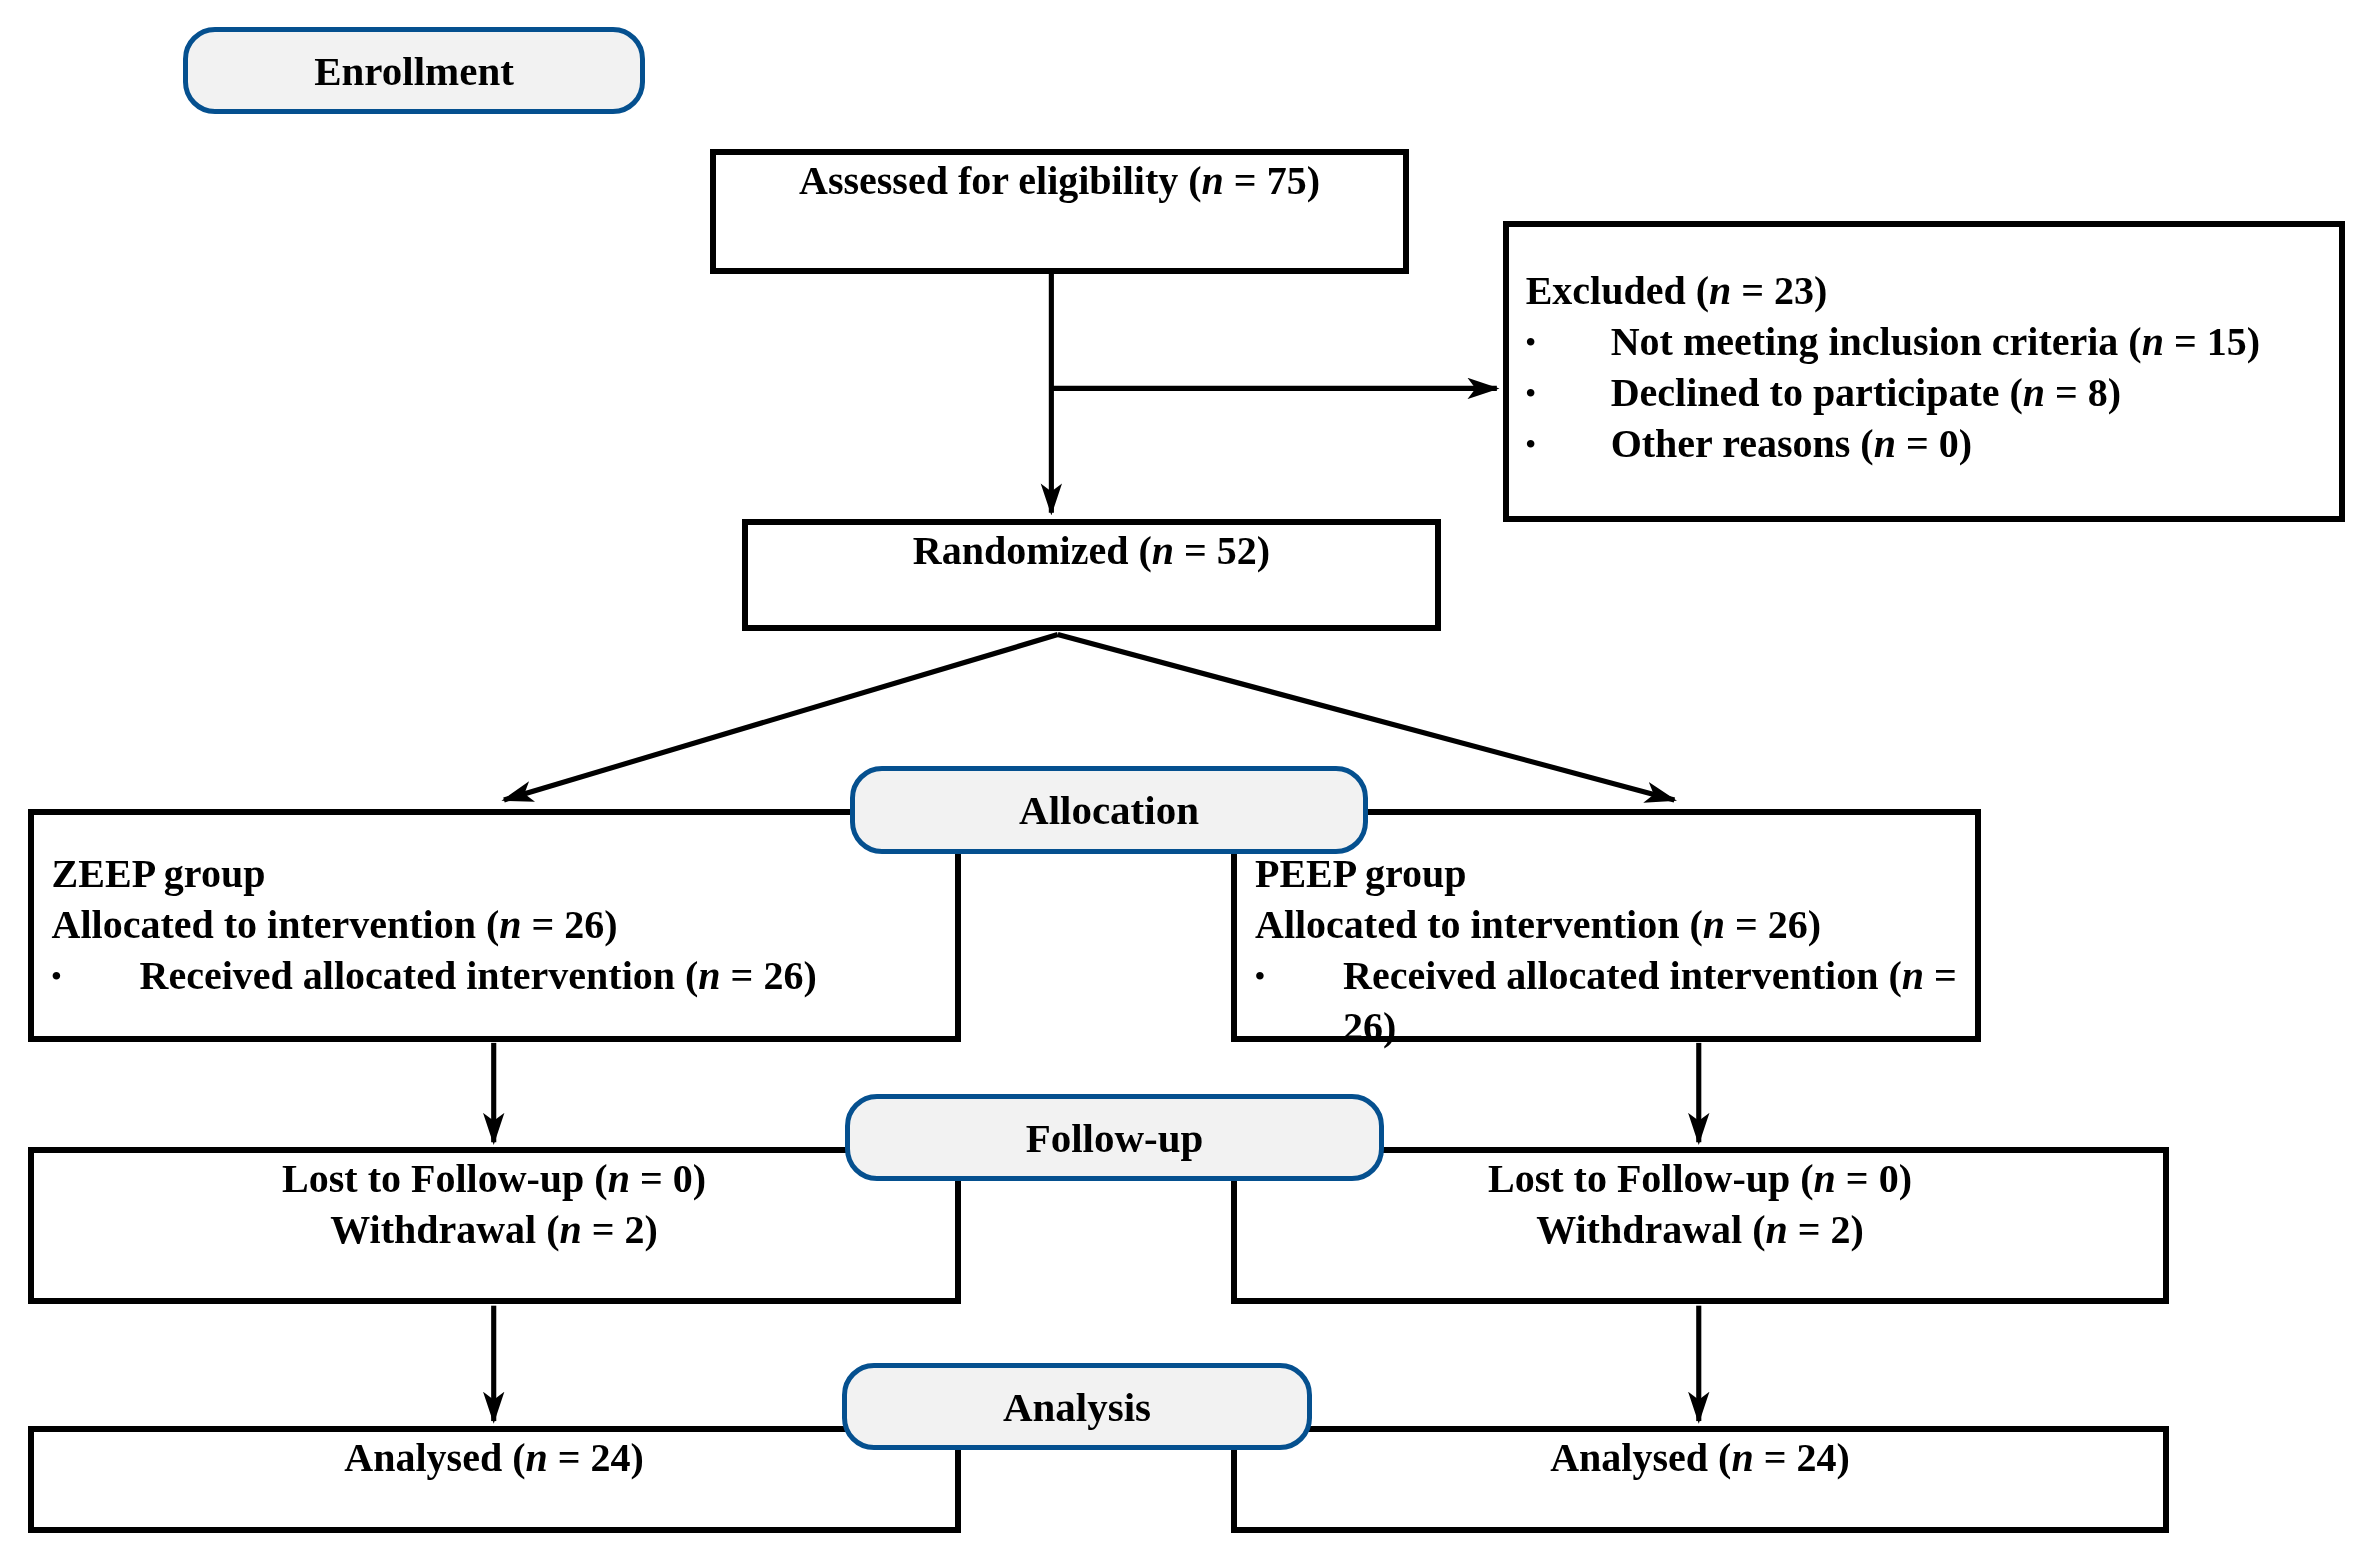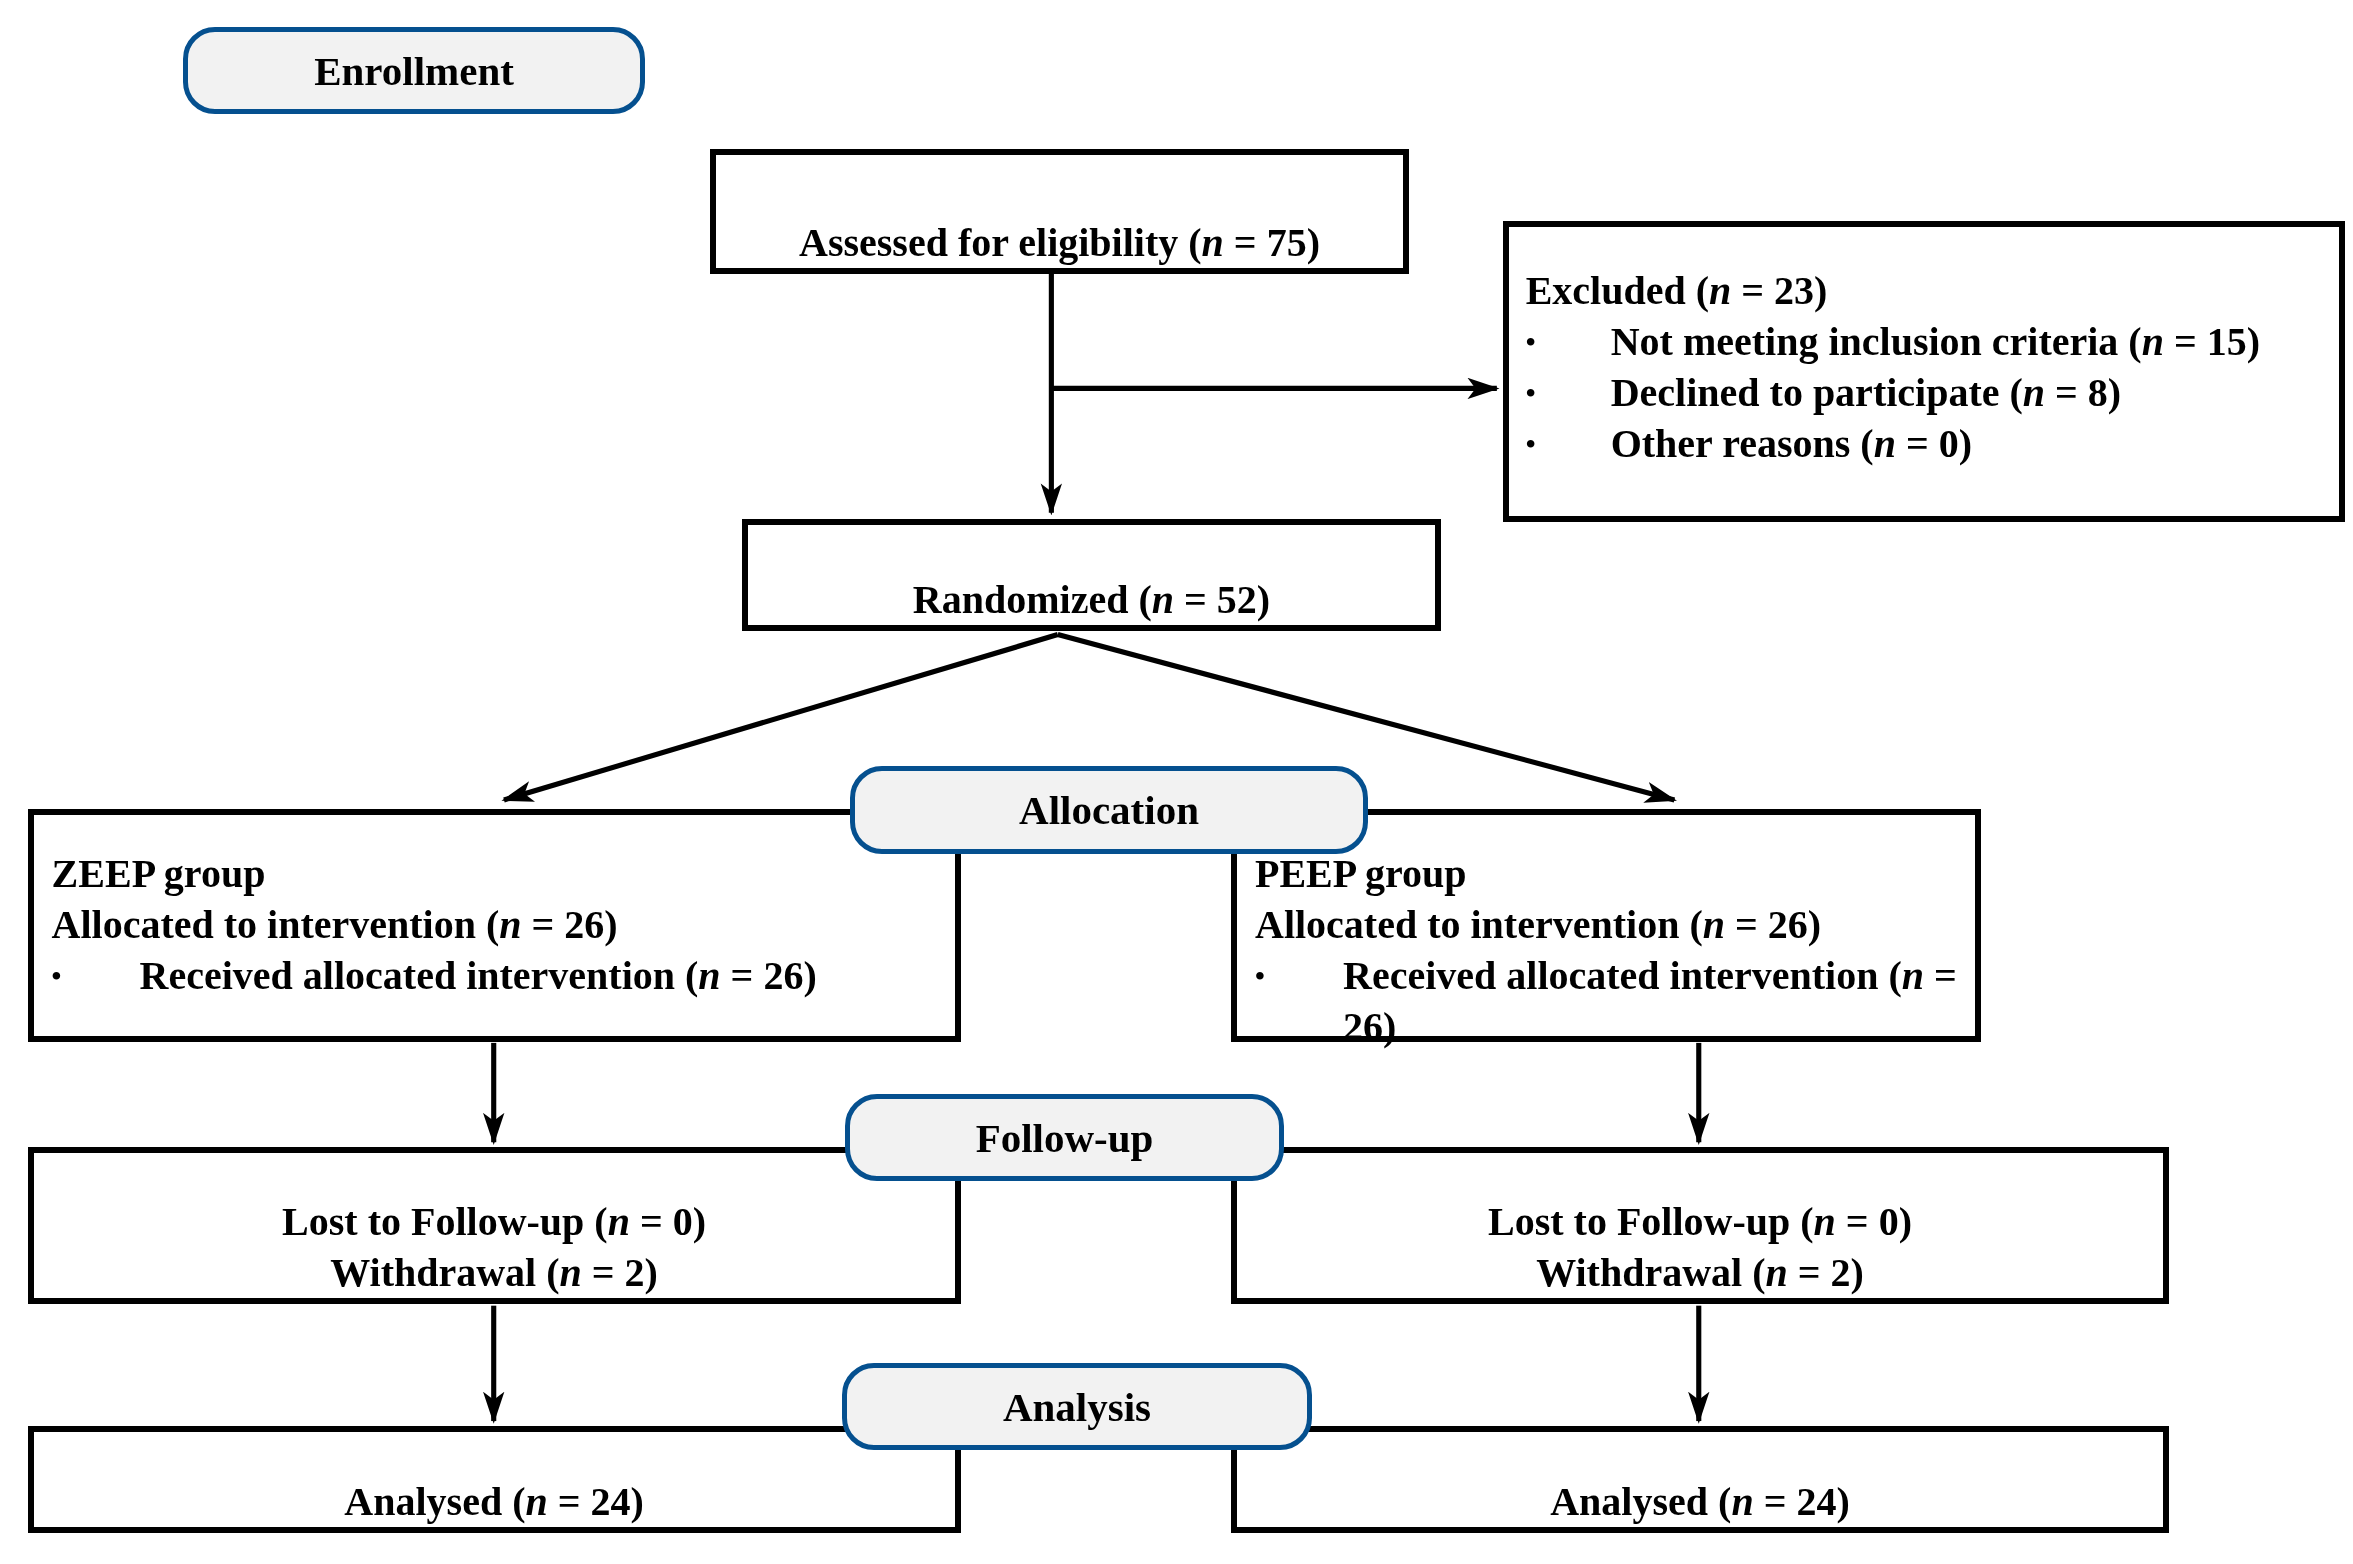--- a/index.html
+++ b/index.html
@@ -11,21 +11,21 @@
   html,body{margin:0;padding:0;background:var(--background);}
   #canvas{
     position:relative;width:2354px;height:1564px;background:var(--background);
     font-family:"Liberation Serif","DejaVu Serif",serif;
     font-weight:700;color:#000;
   }
   .box{
     position:absolute;border:6.4px solid var(--line_black);background:#fff;
     box-sizing:border-box;font-size:40px;line-height:51px;
   }
-  .box.center{display:flex;align-items:flex-end;justify-content:center;text-align:center;}
+  .box.center{display:flex;align-items:flex-start;justify-content:center;text-align:center;}
   .box.center .stack{width:100%;}
   .pill{
     position:absolute;border:5.8px solid var(--accent_blue);background:var(--pill_fill);
     border-radius:32px;box-sizing:border-box;display:flex;align-items:center;justify-content:center;
     font-size:41px;z-index:5;
   }
   .brow{display:flex;align-items:flex-start;}
   .dot{flex:0 0 85px;font-size:28px;line-height:51px;}
   .dot.wide{flex:0 0 88px;}
   .btext{flex:1;}
@@ -118,21 +118,21 @@
   <div class="box center" style="left:1231px;top:1426px;width:938px;height:107px;">
     <span>Analysed (<i>n</i> = 24)</span>
   </div>
 
   <div class="pill" style="left:183px;top:27px;width:462px;height:87px;">
     <span>Enrollment</span>
   </div>
   <div class="pill" style="left:850px;top:766px;width:518px;height:88px;">
     <span>Allocation</span>
   </div>
-  <div class="pill" style="left:845px;top:1094px;width:439px;height:87px;">
+  <div class="pill" style="left:845px;top:1094px;width:539px;height:87px;">
     <span>Follow-up</span>
   </div>
   <div class="pill" style="left:842px;top:1363px;width:470px;height:87px;">
     <span>Analysis</span>
   </div>
 
 </div>
 
 
 </body></html>

